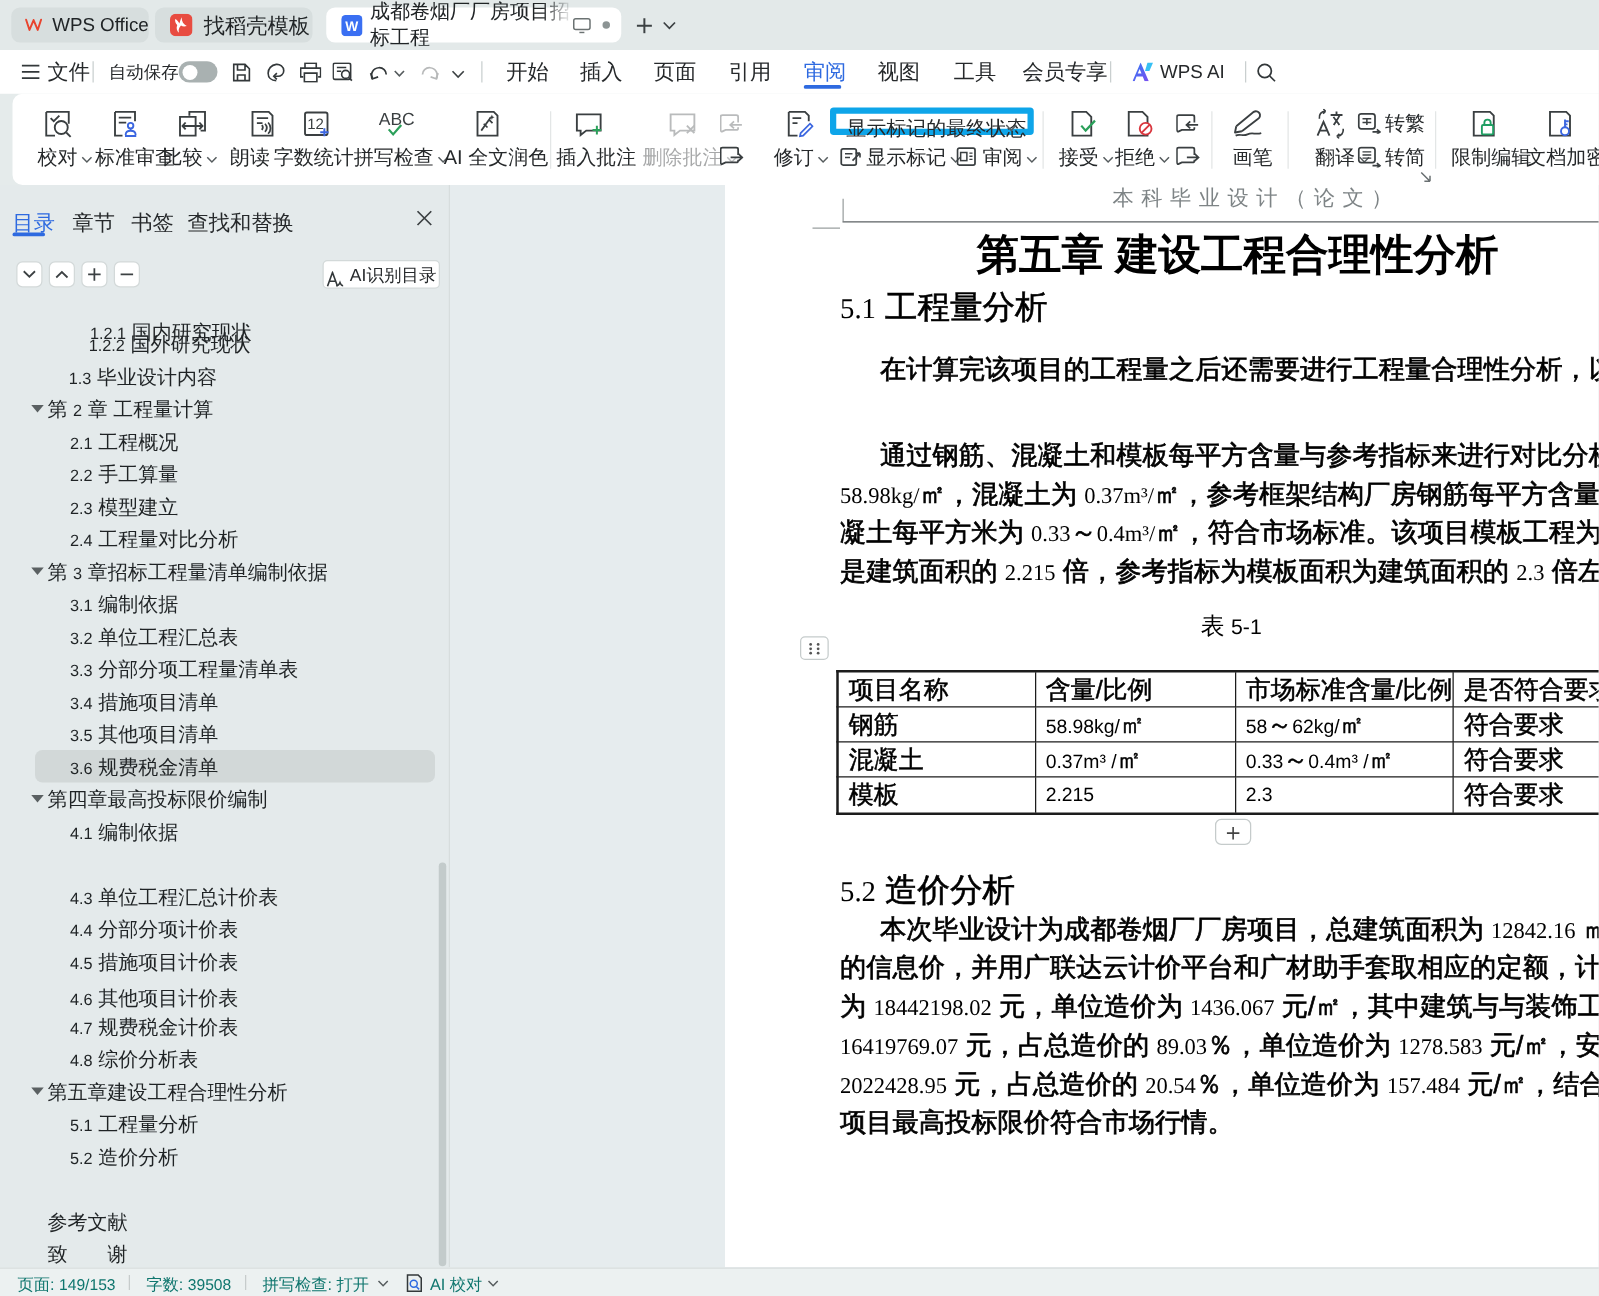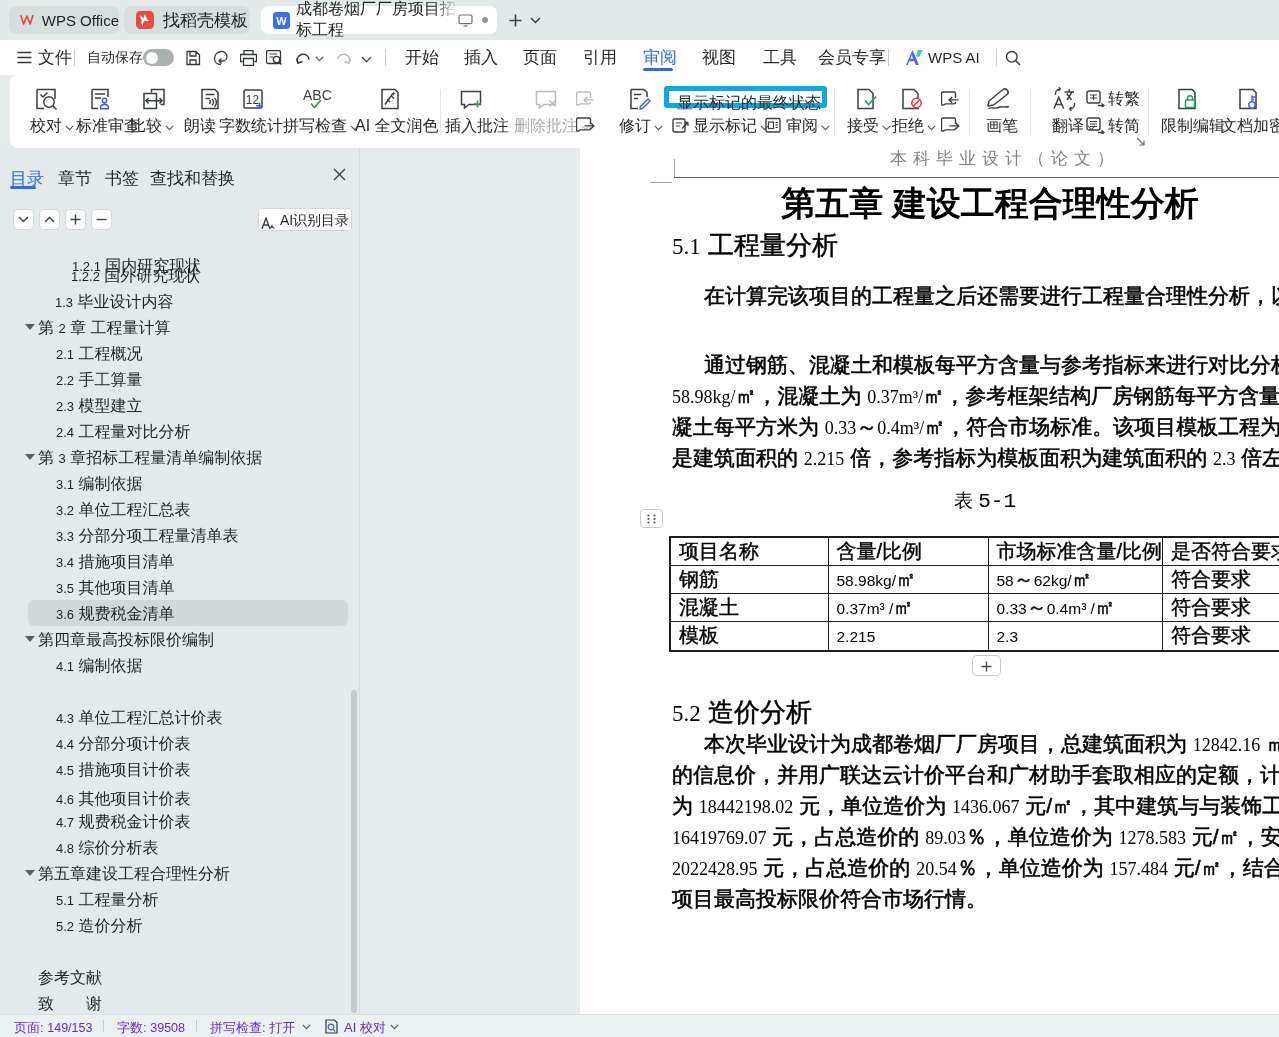--- a/index.html
+++ b/index.html
@@ -24,21 +24,21 @@
 .rsep{position:absolute;top:14px;width:1px;height:46px;background:#e3e6e6}
 svg{display:block}
 
 .trow{position:absolute;left:0;width:360px;height:26px;font-size:16px;color:#1f2325;display:flex;align-items:center;white-space:nowrap}
 .trow b{font-weight:normal;font-size:13px;font-family:"Liberation Sans"}
 .tri{display:inline-block;width:0;height:0;border-left:5px solid transparent;border-right:5px solid transparent;border-top:6px solid #5a6062;margin-right:7px}
 .sbtn{width:21px;height:21px;background:#fff;border:1px solid #d3d9d9;border-radius:5px;display:flex;align-items:center;justify-content:center}
 #toc{position:absolute;left:0;top:97px;width:360px;height:769px;overflow:hidden}
 #toc .trow{height:26px}
 #toc .trow span{white-space:nowrap}
-.st{font-size:13px;color:#6d28d9;position:absolute;top:4px;white-space:nowrap}
+.st{font-size:13px;color:#0f766e;position:absolute;top:4px;white-space:nowrap}
 .st b{font-weight:normal;font-family:"Liberation Sans";font-size:12.5px}
 
 .dline{position:absolute;white-space:nowrap;font-size:21px;color:#000;line-height:31px;height:31px;-webkit-text-stroke:0.55px #000}
 .dline i{font-style:normal;font-family:"Liberation Serif",serif;font-size:18px;-webkit-text-stroke:0}
 .h2{position:absolute;white-space:nowrap;font-size:26px;color:#000;line-height:30px;-webkit-text-stroke:0.5px #000}
 .h2 i{font-style:normal;font-family:"Liberation Serif",serif;font-size:23px;-webkit-text-stroke:0}
 table{border-collapse:collapse;border:2px solid #1c1c1c}
 td{-webkit-text-stroke:0.4px #000;border:1px solid #1c1c1c;padding:0 0 0 8px;font-size:20px;color:#000;white-space:nowrap;overflow:hidden}
 td u{text-decoration:none;font-size:15.5px;font-family:"Liberation Sans";-webkit-text-stroke:0}
 </style></head>
@@ -345,21 +345,21 @@
       <div class="abs" style="left:94px;top:11px;width:1px;height:18px;background:#9aa0a0"></div>
       <div class="abs" style="left:94px;top:29px;width:756px;height:1px;background:#5c6264"></div>
       <div class="abs" style="left:70px;top:34px;width:22px;height:1px;background:#9aa0a0"></div>
       <div class="abs" style="left:0;top:33px;width:820px;text-align:center;font-size:34px;font-weight:bold;color:#000;white-space:nowrap">第五章 建设工程合理性分析</div>
       <div class="h2" style="left:92px;top:82px"><i>5.1</i> 工程量分析</div>
       <div class="dline" style="left:124px;top:132px">在计算完该项目的工程量之后还需要进行工程量合理性分析，以此检验该工程的工程</div>
       <div class="dline" style="left:124px;top:201px">通过钢筋、混凝土和模板每平方含量与参考指标来进行对比分析，本项目的钢筋含量</div>
       <div class="dline" style="left:92px;top:232px"><i>58.98kg/</i>㎡，混凝土为 <i>0.37m³/</i>㎡，参考框架结构厂房钢筋每平方含量为 ～㎡，混</div>
       <div class="dline" style="left:92px;top:263px">凝土每平方米为 <i>0.33</i>～<i>0.4m³/</i>㎡，符合市场标准。该项目模板工程为  平方米，</div>
       <div class="dline" style="left:92px;top:294px">是建筑面积的 <i>2.215</i> 倍，参考指标为模板面积为建筑面积的 <i>2.3</i> 倍左右，符合市场标准。</div>
-      <div class="abs" style="left:0;top:340px;width:810px;text-align:center;font-size:19px;color:#000;white-space:nowrap">表 <i style="font-style:normal;font-family:Liberation Mono, monospace;font-size:21px">5-1</i></div>
+      <div class="abs" style="left:0;top:340px;width:810px;text-align:center;font-size:19px;color:#000;white-space:nowrap">表 <i style="font-style:normal;font-family:Liberation Sans, sans-serif;font-size:17px">5-1</i></div>
       <div class="abs" style="left:60px;top:361px;width:23px;height:19px;background:#fff;border:1px solid #c5cbcb;border-radius:4px">
           <svg style="margin:4px auto 0" width="9" height="10" viewBox="0 0 9 10">
             <circle cx="1.5" cy="1.5" r="1.1" fill="#555"></circle>
             <circle cx="7.5" cy="1.5" r="1.1" fill="#555"></circle>
             <circle cx="1.5" cy="5" r="1.1" fill="#555"></circle>
             <circle cx="7.5" cy="5" r="1.1" fill="#555"></circle>
             <circle cx="1.5" cy="8.5" r="1.1" fill="#555"></circle>
             <circle cx="7.5" cy="8.5" r="1.1" fill="#555"></circle>
           </svg>
         </div>

